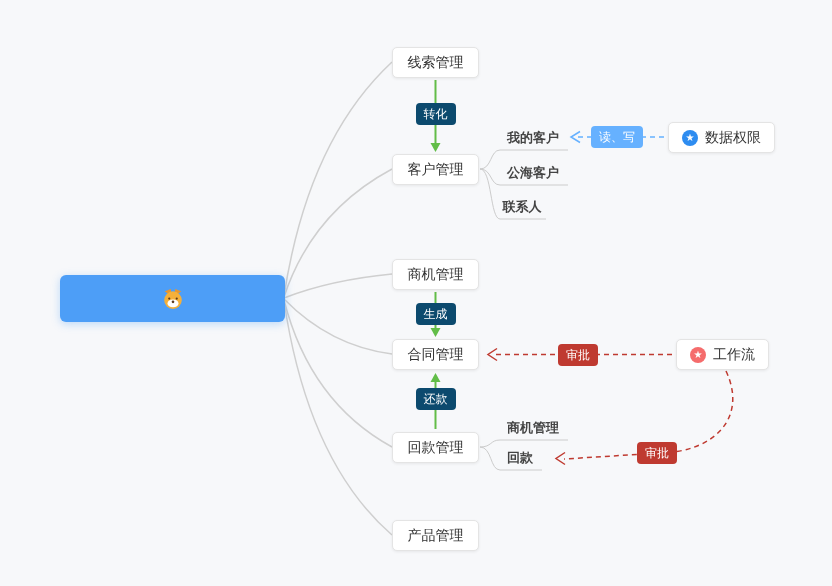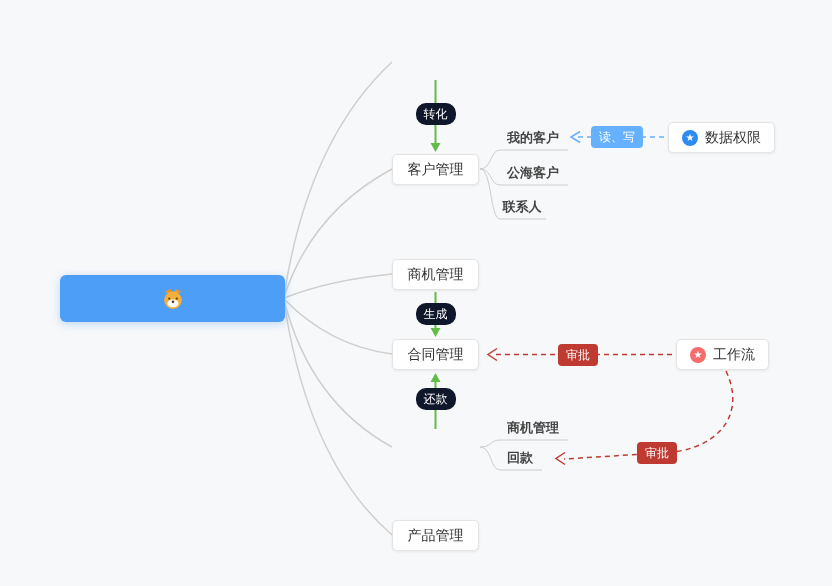--- a/index.html
+++ b/index.html
@@ -20,21 +20,21 @@
     left:60px;top:275px;width:225px;height:47px;
     background:#4d9ef7;border:none;border-radius:6px;color:#fff;
     font-size:19px;gap:9px;box-shadow:0 2px 8px rgba(77,158,247,.35);
   }
   .side-node{height:31px;padding:0 13px;gap:7px;}
   .badge{
     position:absolute;transform:translate(-50%,-50%);
     color:#fff;font-size:12px;line-height:1;padding:5px 8px;border-radius:4px;
     white-space:nowrap;z-index:2;
   }
-  .badge.green{background:#0f172a;border-radius:10px;}
+  .badge.green{background:#0c4a6e;}
   .badge.blue{background:#66b1ff;}
   .badge.red{background:#bf3a30;text-align:right;}
   .child-label{
     position:absolute;font-size:13px;color:#444;text-align:center;
     line-height:16px;cursor:pointer;white-space:nowrap;font-weight:bold;
   }
   .star-circle{
     width:16px;height:16px;border-radius:50%;flex:0 0 16px;
     display:flex;align-items:center;justify-content:center;
     color:#fff;font-size:10px;line-height:1;
@@ -100,23 +100,25 @@
         <polygon points="17.5,3 12,1 11,8" fill="#e8962e"></polygon>
         <circle cx="10" cy="11" r="8" fill="#f5b03a"></circle>
         <ellipse cx="10" cy="14" rx="5" ry="3.6" fill="#ffffff"></ellipse>
         <circle cx="6.6" cy="9.6" r="1" fill="#5b3a1e"></circle>
         <circle cx="13.4" cy="9.6" r="1" fill="#5b3a1e"></circle>
         <circle cx="10" cy="12.6" r="1.2" fill="#5b3a1e"></circle>
       </svg>
     </span>
   </div>
 
+  <div class="node main-node" style="top:47px">线索管理</div>
   <div class="node main-node" style="top:154px">客户管理</div>
   <div class="node main-node" style="top:259px">商机管理</div>
   <div class="node main-node" style="top:339px">合同管理</div>
+  <div class="node main-node" style="top:432px">回款管理</div>
   <div class="node main-node" style="top:520px">产品管理</div>
 
   <div class="node side-node" style="left:668px;top:122px">
     <span class="star-circle blue">★</span>
     <span>数据权限</span>
   </div>
   <div class="node side-node" style="left:676px;top:339px">
     <span class="star-circle red">★</span>
     <span>工作流</span>
   </div>

